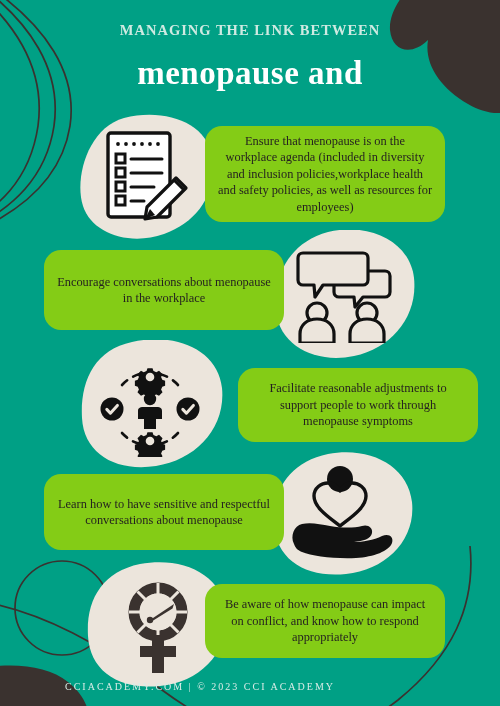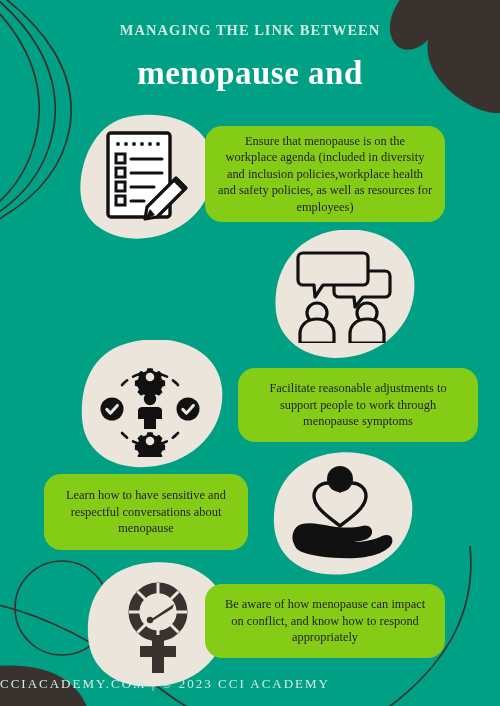--- a/index.html
+++ b/index.html
@@ -56,24 +56,24 @@
     text-align:center;
   }
 
   .icon { position:absolute; z-index:4; }
   .icon svg { display:block; }
 
   
   .footer {
     position:absolute;
     bottom:14px; left:0; width:400px;
-    text-align:left;
+    text-align:center;
     z-index:6;
     font-family:"Liberation Serif", serif;
-    font-size:13px;
+    font-size:10px;
     letter-spacing:2.0px;
     color:#d8ece7;
   }
 </style>
 </head>
 <body>
 
 <div class="poster">
 
   <div class="bg-layer">
@@ -159,20 +159,23 @@
       <path d="M10 4 H 70 A 5 5 0 0 1 75 9 V 31 A 5 5 0 0 1 70 36 H 30 L 22 48 L 21 36 H 10 A 5 5 0 0 1 5 31 V 9 A 5 5 0 0 1 10 4 Z" fill="#ece5dc" stroke="#111" stroke-width="3.2" stroke-linejoin="round"></path>
 
       <circle cx="24" cy="64" r="10" fill="#ece5dc" stroke="#111" stroke-width="3.2"></circle>
       <path d="M7 94 V 85 C 7 76 14 70 24 70 C 34 70 41 76 41 85 V 94 Z" fill="#ece5dc" stroke="#111" stroke-width="3.2" stroke-linejoin="round"></path>
 
       <circle cx="74" cy="64" r="10" fill="#ece5dc" stroke="#111" stroke-width="3.2"></circle>
       <path d="M57 94 V 85 C 57 76 64 70 74 70 C 84 70 91 76 91 85 V 94 Z" fill="#ece5dc" stroke="#111" stroke-width="3.2" stroke-linejoin="round"></path>
     </svg>
   </div>
 
+  <div class="card" style="left:44px; top:250px; width:240px; height:80px;">
+    <p>Encourage conversations about menopause in the workplace</p>
+  </div>
 
   <div class="blob" style="left:80px; top:340px;">
     <svg width="146" height="130" viewBox="0 0 146 130">
       <path d="M52 2 C 96 -8 138 10 142 48 C 146 88 116 120 76 126 C 36 132 4 114 2 78 C 0 42 14 10 52 2 Z" fill="#ece5dc"></path>
     </svg>
   </div>
 
   <div class="icon" style="left:100px; top:361px;">
     <svg width="100" height="96" viewBox="0 0 100 96">
 
@@ -222,21 +225,21 @@
     <svg width="108" height="98" viewBox="0 0 108 98">
 
       <circle cx="52" cy="17" r="13" fill="#111"></circle>
 
       <path d="M52 64 C 42 56 26 46 26 34 C 26 26 33 21 40 21 C 46 21 50 25 52 29 C 54 25 58 21 64 21 C 71 21 78 26 78 34 C 78 46 62 56 52 64 Z" fill="none" stroke="#111" stroke-width="3.4" stroke-linejoin="round"></path>
 
       <path d="M6 82 C 2 74 6 64 14 62 C 22 60 32 62 42 64 C 54 66 66 66 74 64 C 80 62 85 66 84 71 C 83 77 75 79 66 80 C 74 80 86 78 94 74 C 101 71 106 75 104 81 C 101 89 86 95 68 96 C 46 97 24 94 14 90 C 9 88 7 85 6 82 Z" fill="#111"></path>
     </svg>
   </div>
 
-  <div class="card" style="left:44px; top:474px; width:204px; height:76px;">
+  <div class="card" style="left:44px; top:474px; width:240px; height:76px;">
     <p>Learn how to have sensitive and respectful conversations about menopause</p>
   </div>
 
   <div class="blob" style="left:86px; top:562px;">
     <svg width="146" height="128" viewBox="0 0 146 128">
       <path d="M54 2 C 96 -6 136 12 140 50 C 144 88 116 120 74 124 C 34 128 4 110 2 74 C 0 38 16 10 54 2 Z" fill="#ece5dc"></path>
     </svg>
   </div>
 
   <div class="icon" style="left:112px; top:580px;">

